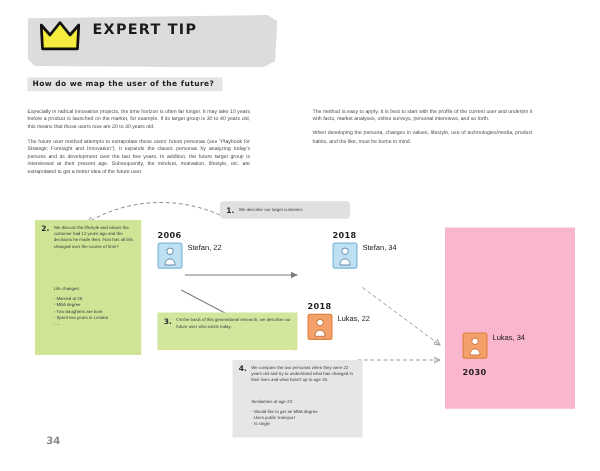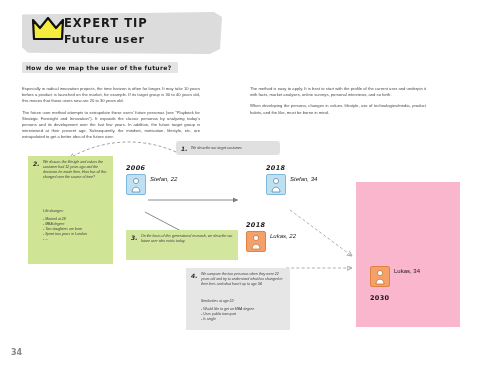--- a/index.html
+++ b/index.html
@@ -11,21 +11,21 @@
   .page{position:absolute;inset:0;background:#fff;}
 
   
   .tip-banner{
     position:absolute;left:22px;top:12px;width:200px;height:42px;
     background:#dcdcdc;
     clip-path:polygon(0% 6%, 96% 0%, 100% 12%, 99% 88%, 94% 100%, 3% 97%, 0% 84%);
     border-radius:3px;
   }
   .crown{position:absolute;left:32px;top:17px;width:32px;height:24px;}
-  .tip-text{position:absolute;left:64px;top:17px;}
+  .tip-text{position:absolute;left:74px;top:17px;}
   .tip-title{
     font-family:"DejaVu Sans", sans-serif;
     font-weight:bold;font-size:11.5px;letter-spacing:1.0px;
     color:#1b1b1b;line-height:12px;
   }
   .tip-sub{
     font-family:"DejaVu Sans", sans-serif;
     font-weight:bold;font-size:11px;letter-spacing:.8px;
     color:#1b1b1b;line-height:13px;margin-top:4px;
   }
@@ -42,21 +42,21 @@
   .col{
     position:absolute;top:86px;
     font-size:4.15px;line-height:6.2px;color:#4a4a4a;
     text-align:justify;
   }
   .col p{margin:0 0 5px 0;}
   .col-left{left:22px;width:178px;}
   .col-right{left:250px;width:176px;}
 
   
-  .diagram{position:absolute;left:0;top:132px;width:480px;height:200px;font-style:italic;}
+  .diagram{position:absolute;left:0;top:152px;width:480px;height:200px;}
   .diagram svg{position:absolute;left:0;top:0;}
 
   
   .note{position:absolute;box-sizing:border-box;}
   .note-green{background:#cfe495;}
   .note-green2{background:#d3e69e;}
   .note-grey{background:#e0e0e0;}
   .note-pink{background:#f9b6cd;}
 
   .note-num{
@@ -92,37 +92,36 @@
     position:absolute;left:356px;top:182px;width:104px;height:145px;
     background:#f9b6cd;
   }
   .future-title{
     position:absolute;left:14px;top:18px;width:78px;text-align:center;
     font-family:"DejaVu Sans", sans-serif;font-weight:bold;
     font-size:11px;line-height:17px;letter-spacing:1px;color:#e8206c;
   }
 
   .pagenum{
-    position:absolute;left:11px;top:348px;
+    position:absolute;left:37px;top:348px;
     font-family:"DejaVu Sans", sans-serif;font-weight:bold;
     font-size:8px;color:#8a8a8a;text-align:right;
   }
 </style>
 </head>
 <body>
 
 <div class="page">
 
   <div class="tip-banner"></div>
   <svg class="crown" viewBox="0 0 32 24">
     <path d="M2 22 L1 3 L8 11 L16 1 L24 11 L31 3 L30 22 Z" fill="#f5ec3d" stroke="#111" stroke-width="2.2" stroke-linejoin="round"></path>
   </svg>
   <div class="tip-text">
     <div class="tip-title">EXPERT TIP</div>
-    <div class="tip-sub">Future user</div>
   </div>
 
   <div class="sec-head">How do we map the user of the future?</div>
 
   <div class="col col-left">
     <p>Especially in radical innovation projects, the time horizon is often far longer. It may take 10 years before a product is launched on the market, for example. If its target group is 30 to 40 years old, this means that those users now are 20 to 30 years old.</p>
     <p>The future user method attempts to extrapolate these users' future personas (see "Playbook for Strategic Foresight and Innovation"). It expands the classic personas by analyzing today's persons and its development over the last few years. In addition, the future target group is interviewed at their present age. Subsequently, the mindset, motivation, lifestyle, etc. are extrapolated to get a better idea of the future user.</p>
   </div>
   <div class="col col-right">
     <p>The method is easy to apply. It is best to start with the profile of the current user and underpin it with facts, market analyses, online surveys, personal interviews, and so forth.</p>

